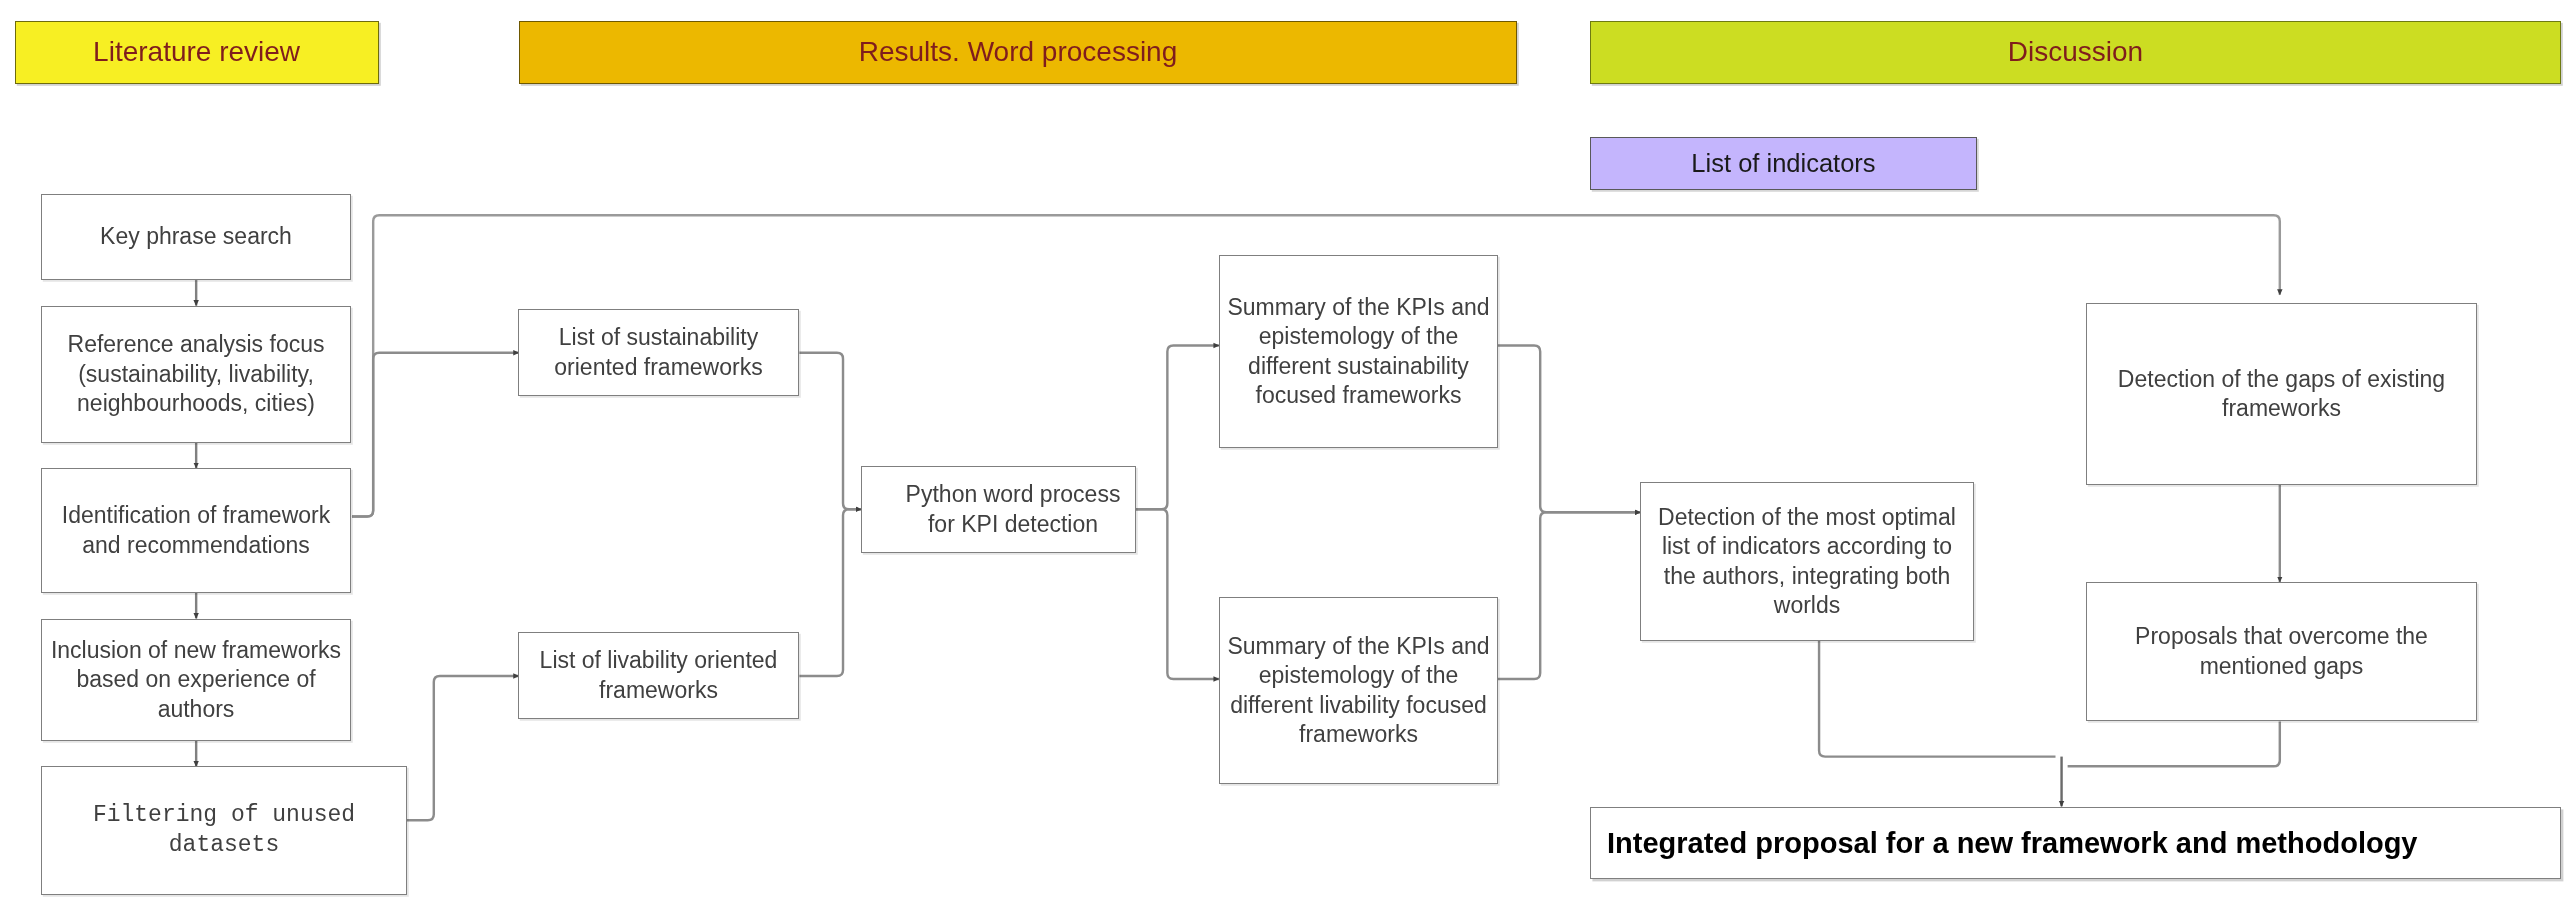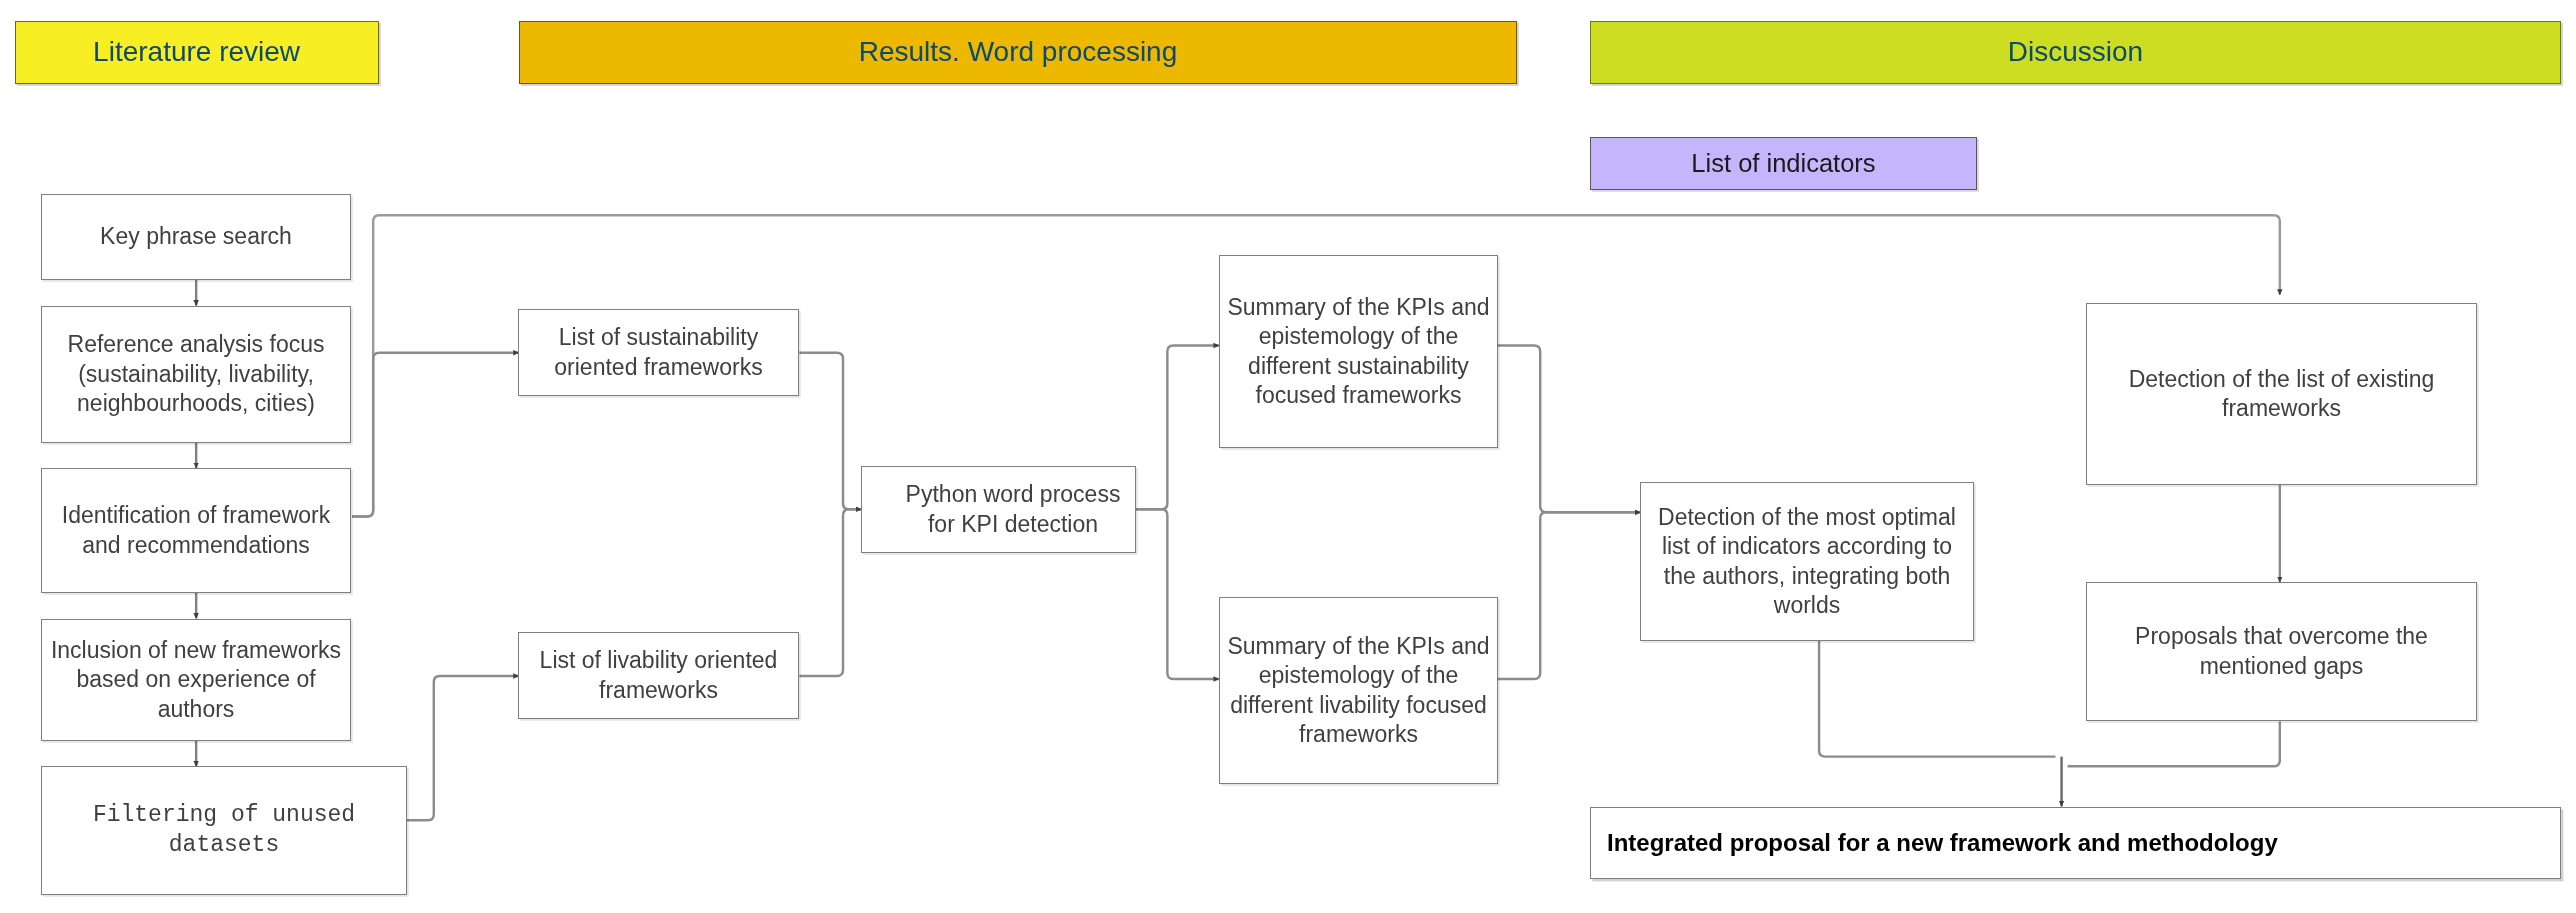--- a/index.html
+++ b/index.html
@@ -39,21 +39,21 @@
   .node span { display: block; width: 100%; }
   .banner {
     position: absolute;
     box-sizing: border-box;
     display: flex;
     align-items: center;
     justify-content: center;
     text-align: center;
     border: 1.8px solid #808000;
     box-shadow: 1.8px 1.8px 0 rgba(0,0,0,0.18);
-    color: #0c4a6e;
+    color: #7f1d1d;
   }
   .banner.lit   { background: #f7ef23; border-color: #6e6b0c; }
   .banner.res   { background: #ecb800; border-color: #6e5800; }
   .banner.disc  { background: #ccdd22; border-color: #6e7a12; }
 
   .subbox {
     position: absolute;
     box-sizing: border-box;
     display: flex;
     align-items: center;
@@ -74,21 +74,21 @@
     background: #ffffff;
     border: 1.8px solid #7f7f7f;
     box-shadow: 2.4px 2.4px 0 rgba(0,0,0,0.18);
     color: #000000;
     font-weight: bold;
     padding-left: 16px;
   }
   .fs-banner { font-size: 28px; }
   .fs-sub    { font-size: 25.5px; }
   .fs-node   { font-size: 23px; }
-  .fs-final  { font-size: 24px; }
+  .fs-final  { font-size: 29px; }
 </style>
 </head>
 <body>
 
 <div id="canvas">
 
   <svg class="wires" viewBox="0 0 4248 1506" xmlns="http://www.w3.org/2000/svg">
     <defs>
       <marker id="ah" markerWidth="11" markerHeight="11" refX="9" refY="5.5" orient="auto" markerUnits="userSpaceOnUse">
         <path d="M0,1 L10,5.5 L0,10 z" fill="#3f3f3f"></path>
@@ -183,21 +183,21 @@
 
   <div class="node fs-node" style="left:1219px; top:597px; width:279px; height:187px;">
     <span>Summary of the KPIs and epistemology of the different livability focused frameworks</span>
   </div>
 
   <div class="node fs-node" style="left:1640px; top:434px; width:334px; height:159px;margin-top:48px;">
     <span>Detection of the most optimal list of indicators according to the authors, integrating both worlds</span>
   </div>
 
   <div class="node fs-node" style="left:2086px; top:303px; width:391px; height:182px;">
-    <span>Detection of the list of existing frameworks</span>
+    <span>Detection of the gaps of existing frameworks</span>
   </div>
 
   <div class="node fs-node" style="left:2086px; top:582px; width:391px; height:139px;">
     <span>Proposals that overcome the mentioned gaps</span>
   </div>
 
   <div class="final fs-final" style="left:1590px; top:807px; width:971px; height:72px;">
     <span>Integrated proposal for a new framework and methodology</span>
   </div>
 

